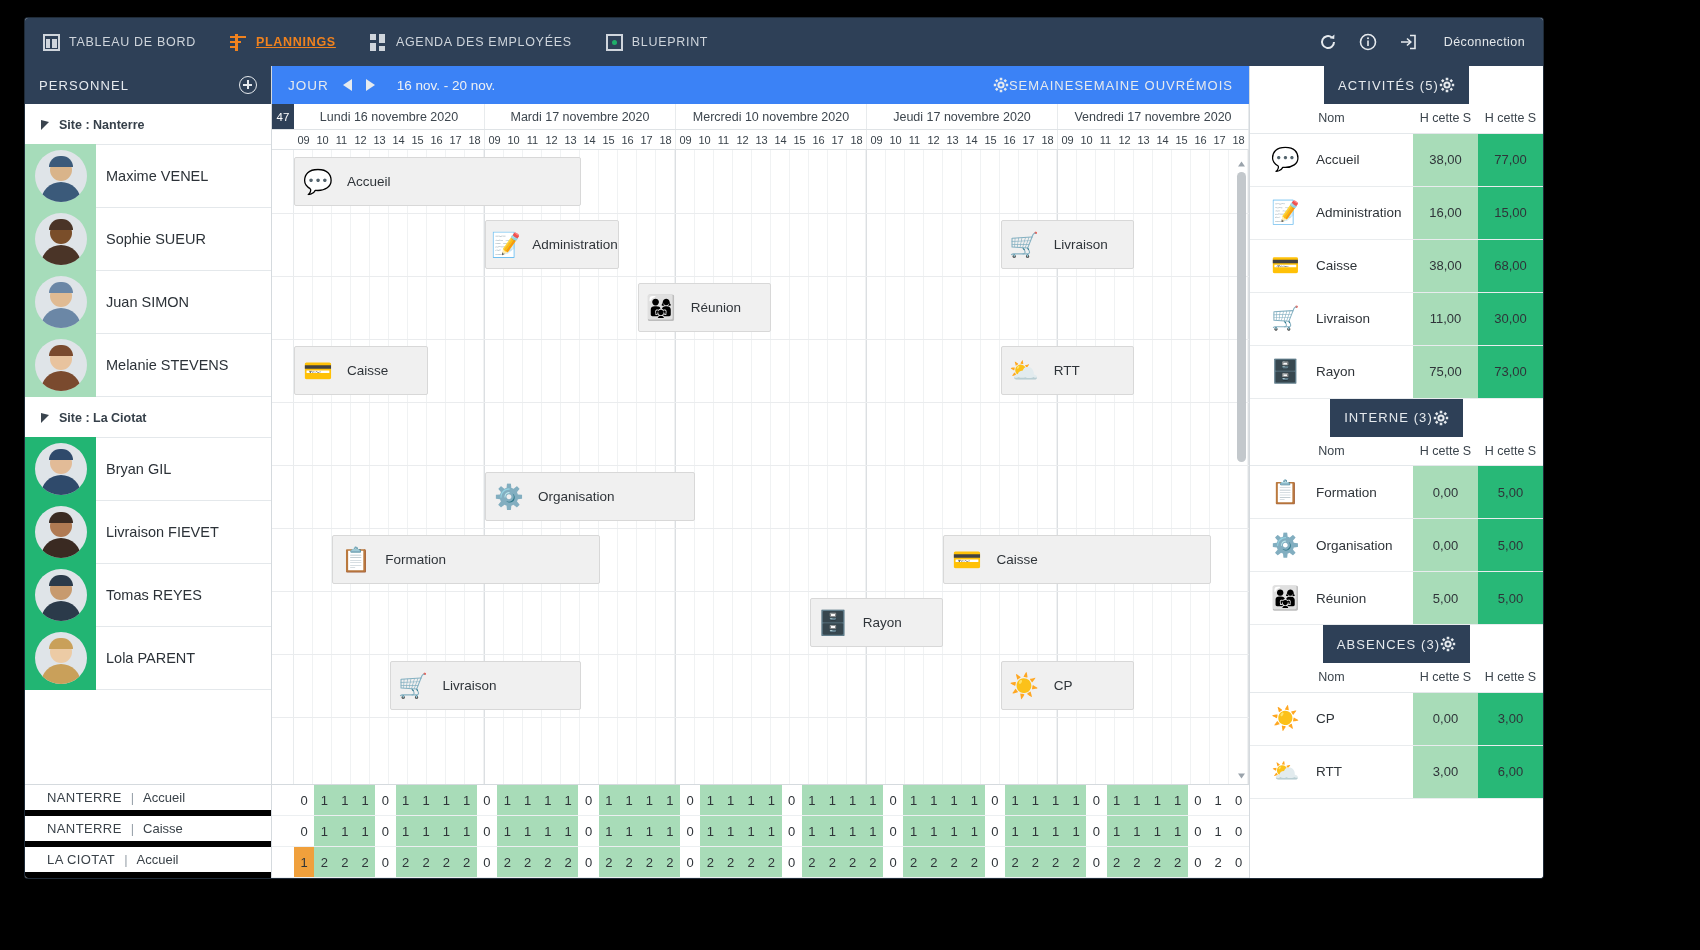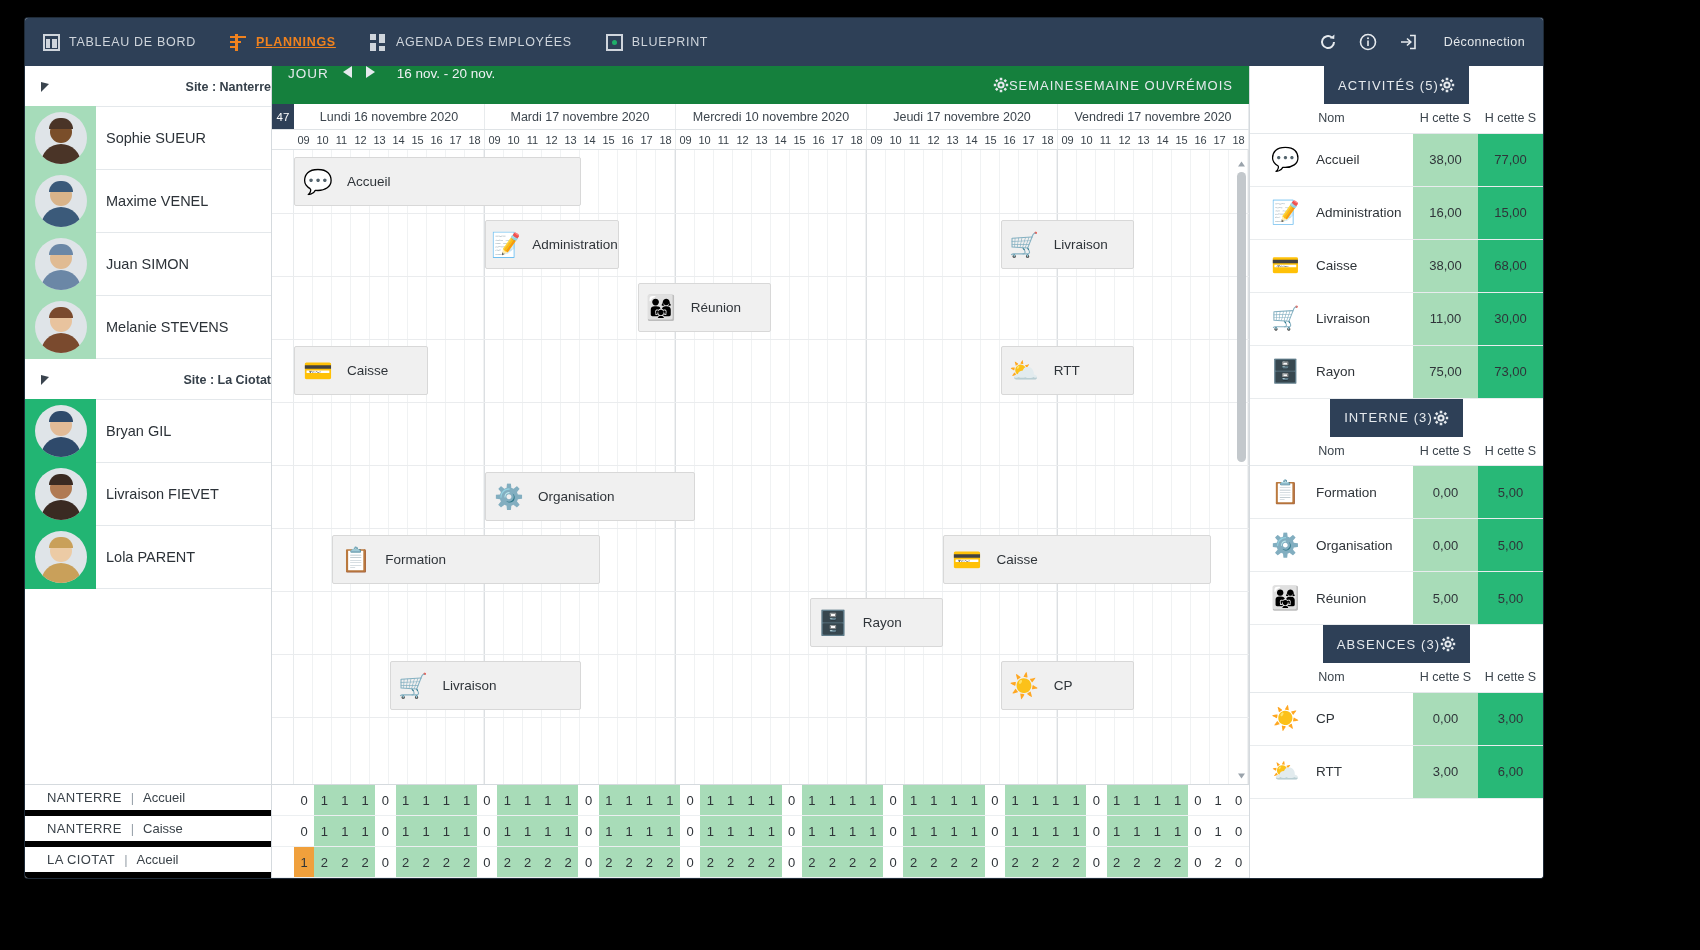--- a/index.html
+++ b/index.html
@@ -53,39 +53,39 @@
              border-right:1px solid #d5dade; background:#fff;}
   .panelhead { background:#2e4057; height:38px; display:flex; align-items:center;
                padding:0 14px; color:#e6eaee; font-size:13px; letter-spacing:1.1px;}
   .plusbtn { margin-left:auto; width:18px;height:18px;border:1.6px solid #e6eaee;border-radius:50%;
              position:relative; cursor:pointer;}
   .plusbtn:before{content:"";position:absolute;left:3.4px;top:7.4px;width:9px;height:2px;background:#e6eaee;}
   .plusbtn:after{content:"";position:absolute;left:7.4px;top:3.4px;width:2px;height:9px;background:#e6eaee;}
 
   .stafflist { flex:1; overflow:hidden; padding:0 0 0 0; }
   .sitehdr { display:flex; align-items:center; gap:10px; padding:14px 0 13px 16px;
-             font-size:12.5px; color:#36404a; font-weight:bold;justify-content:space-between;}
+             font-size:12.5px; color:#36404a; font-weight:bold;}
   .tri { width:0;height:0;border-left:8px solid #3a444e;border-bottom:8px solid transparent;
          border-top:2px solid transparent; }
   .staffrow { display:flex; align-items:center; height:64px; border-bottom:1px solid #e4e8eb;
               border-top:1px solid #e4e8eb; margin-top:-1px; cursor:pointer;}
   .avwrap { width:71px; height:64px; display:flex; align-items:center; justify-content:center; }
   .av { width:52px;height:52px;border-radius:50%; position:relative; overflow:hidden;}
   .staffname { font-size:14.5px; color:#2c3238; padding-left:10px; }
 
   .bottomsum { border-top:1px solid #d5dade; }
   .sumrow { height:31px; display:flex; align-items:center; padding-left:22px;
             font-size:13px; color:#3a4249; border-bottom:6px solid #000000;}
   .sumrow .sep { margin:0 9px; color:#9aa3ab; }
   .sumrow .site { letter-spacing:.4px; }
 
   
   .centercol { flex:1; display:flex; flex-direction:column; min-width:0; background:#fff;
                border-right:1px solid #d5dade;}
-  .planhead { height:38px; background:#15803d; display:flex; 
+  .planhead { height:38px; background:#3b82f6; display:flex; align-items:center;
               padding:0 16px; color:#e6eaee; }
   .ph-jour { font-size:13.5px; letter-spacing:1px; margin-right:14px; cursor:pointer;}
   .arrow { width:0;height:0;cursor:pointer;margin-right:4px;}
   .arrow.l{border-right:9px solid #e6eaee;border-top:6px solid transparent;border-bottom:6px solid transparent;}
   .arrow.r{border-left:9px solid #e6eaee;border-top:6px solid transparent;border-bottom:6px solid transparent;margin-left:10px;}
   .ph-range{ font-size:13.5px; margin-left:18px; color:#eef1f4;}
   .ph-right{ margin-left:auto; display:flex; align-items:center; }
   .ph-btn{ font-size:13px; letter-spacing:1px; color:#e6eaee; cursor:pointer;}
 
   .daybar { height:26px; display:flex; border-bottom:1px solid #dfe3e6; background:#fff; }
@@ -199,48 +199,52 @@
             <path d="M9 6.5 L12.8 10 L9 13.5" fill="none" stroke="#e6eaee" stroke-width="1.6"></path>
           </svg>
       </span>
       <span class="logout-label">Déconnection</span>
     </div>
   </div>
 
   <div class="body">
 
     <div class="leftcol">
+      <div class="panelhead">
+        <span>PERSONNEL</span>
+        <span class="plusbtn"></span>
+      </div>
       <div class="stafflist" id="stafflist">
           <div class="sitehdr">
             <span class="tri"></span>
             <span>Site : Nanterre</span>
+          </div>
+          <div class="staffrow">
+            <div class="avwrap" style="background:#a6dcba">
+              <div class="av" style="background:#dfe4e8">
+                <div style="position:absolute;left:50%;top:9px;width:22px;height:22px;margin-left:-11px;border-radius:50%;background:#d9b48a"></div>
+                <div style="position:absolute;left:50%;top:6px;width:24px;height:11px;margin-left:-12px;border-radius:12px 12px 0 0;background:#3b5a7a"></div>
+                <div style="position:absolute;left:50%;bottom:0;width:40px;height:20px;margin-left:-20px;border-radius:20px 20px 0 0;background:#3b5a7a"></div>
+              </div>
+            </div>
+            <div class="staffname">Maxime VENEL</div>
           </div>
           <div class="staffrow">
             <div class="avwrap" style="background:#a6dcba">
               <div class="av" style="background:#dfe4e8">
                 <div style="position:absolute;left:50%;top:9px;width:22px;height:22px;margin-left:-11px;border-radius:50%;background:#7a4e2a"></div>
                 <div style="position:absolute;left:50%;top:6px;width:24px;height:11px;margin-left:-12px;border-radius:12px 12px 0 0;background:#4a3427"></div>
                 <div style="position:absolute;left:50%;bottom:0;width:40px;height:20px;margin-left:-20px;border-radius:20px 20px 0 0;background:#4a3427"></div>
               </div>
             </div>
             <div class="staffname">Sophie SUEUR</div>
           </div>
           <div class="staffrow">
             <div class="avwrap" style="background:#a6dcba">
               <div class="av" style="background:#dfe4e8">
-                <div style="position:absolute;left:50%;top:9px;width:22px;height:22px;margin-left:-11px;border-radius:50%;background:#d9b48a"></div>
-                <div style="position:absolute;left:50%;top:6px;width:24px;height:11px;margin-left:-12px;border-radius:12px 12px 0 0;background:#3b5a7a"></div>
-                <div style="position:absolute;left:50%;bottom:0;width:40px;height:20px;margin-left:-20px;border-radius:20px 20px 0 0;background:#3b5a7a"></div>
-              </div>
-            </div>
-            <div class="staffname">Maxime VENEL</div>
-          </div>
-          <div class="staffrow">
-            <div class="avwrap" style="background:#a6dcba">
-              <div class="av" style="background:#dfe4e8">
                 <div style="position:absolute;left:50%;top:9px;width:22px;height:22px;margin-left:-11px;border-radius:50%;background:#e0bb93"></div>
                 <div style="position:absolute;left:50%;top:6px;width:24px;height:11px;margin-left:-12px;border-radius:12px 12px 0 0;background:#6b87a6"></div>
                 <div style="position:absolute;left:50%;bottom:0;width:40px;height:20px;margin-left:-20px;border-radius:20px 20px 0 0;background:#6b87a6"></div>
               </div>
             </div>
             <div class="staffname">Juan SIMON</div>
           </div>
           <div class="staffrow">
             <div class="avwrap" style="background:#a6dcba">
               <div class="av" style="background:#dfe4e8">
@@ -267,20 +271,30 @@
           </div>
           <div class="staffrow">
             <div class="avwrap" style="background:#22b573">
               <div class="av" style="background:#dfe4e8">
                 <div style="position:absolute;left:50%;top:9px;width:22px;height:22px;margin-left:-11px;border-radius:50%;background:#b07a53"></div>
                 <div style="position:absolute;left:50%;top:6px;width:24px;height:11px;margin-left:-12px;border-radius:12px 12px 0 0;background:#3a2a22"></div>
                 <div style="position:absolute;left:50%;bottom:0;width:40px;height:20px;margin-left:-20px;border-radius:20px 20px 0 0;background:#3a2a22"></div>
               </div>
             </div>
             <div class="staffname">Livraison FIEVET</div>
+          </div>
+          <div class="staffrow">
+            <div class="avwrap" style="background:#22b573">
+              <div class="av" style="background:#dfe4e8">
+                <div style="position:absolute;left:50%;top:9px;width:22px;height:22px;margin-left:-11px;border-radius:50%;background:#c79a6e"></div>
+                <div style="position:absolute;left:50%;top:6px;width:24px;height:11px;margin-left:-12px;border-radius:12px 12px 0 0;background:#2b3a4a"></div>
+                <div style="position:absolute;left:50%;bottom:0;width:40px;height:20px;margin-left:-20px;border-radius:20px 20px 0 0;background:#2b3a4a"></div>
+              </div>
+            </div>
+            <div class="staffname">Tomas REYES</div>
           </div>
           <div class="staffrow">
             <div class="avwrap" style="background:#22b573">
               <div class="av" style="background:#dfe4e8">
                 <div style="position:absolute;left:50%;top:9px;width:22px;height:22px;margin-left:-11px;border-radius:50%;background:#eccba5"></div>
                 <div style="position:absolute;left:50%;top:6px;width:24px;height:11px;margin-left:-12px;border-radius:12px 12px 0 0;background:#c9a05a"></div>
                 <div style="position:absolute;left:50%;bottom:0;width:40px;height:20px;margin-left:-20px;border-radius:20px 20px 0 0;background:#c9a05a"></div>
               </div>
             </div>
             <div class="staffname">Lola PARENT</div>

